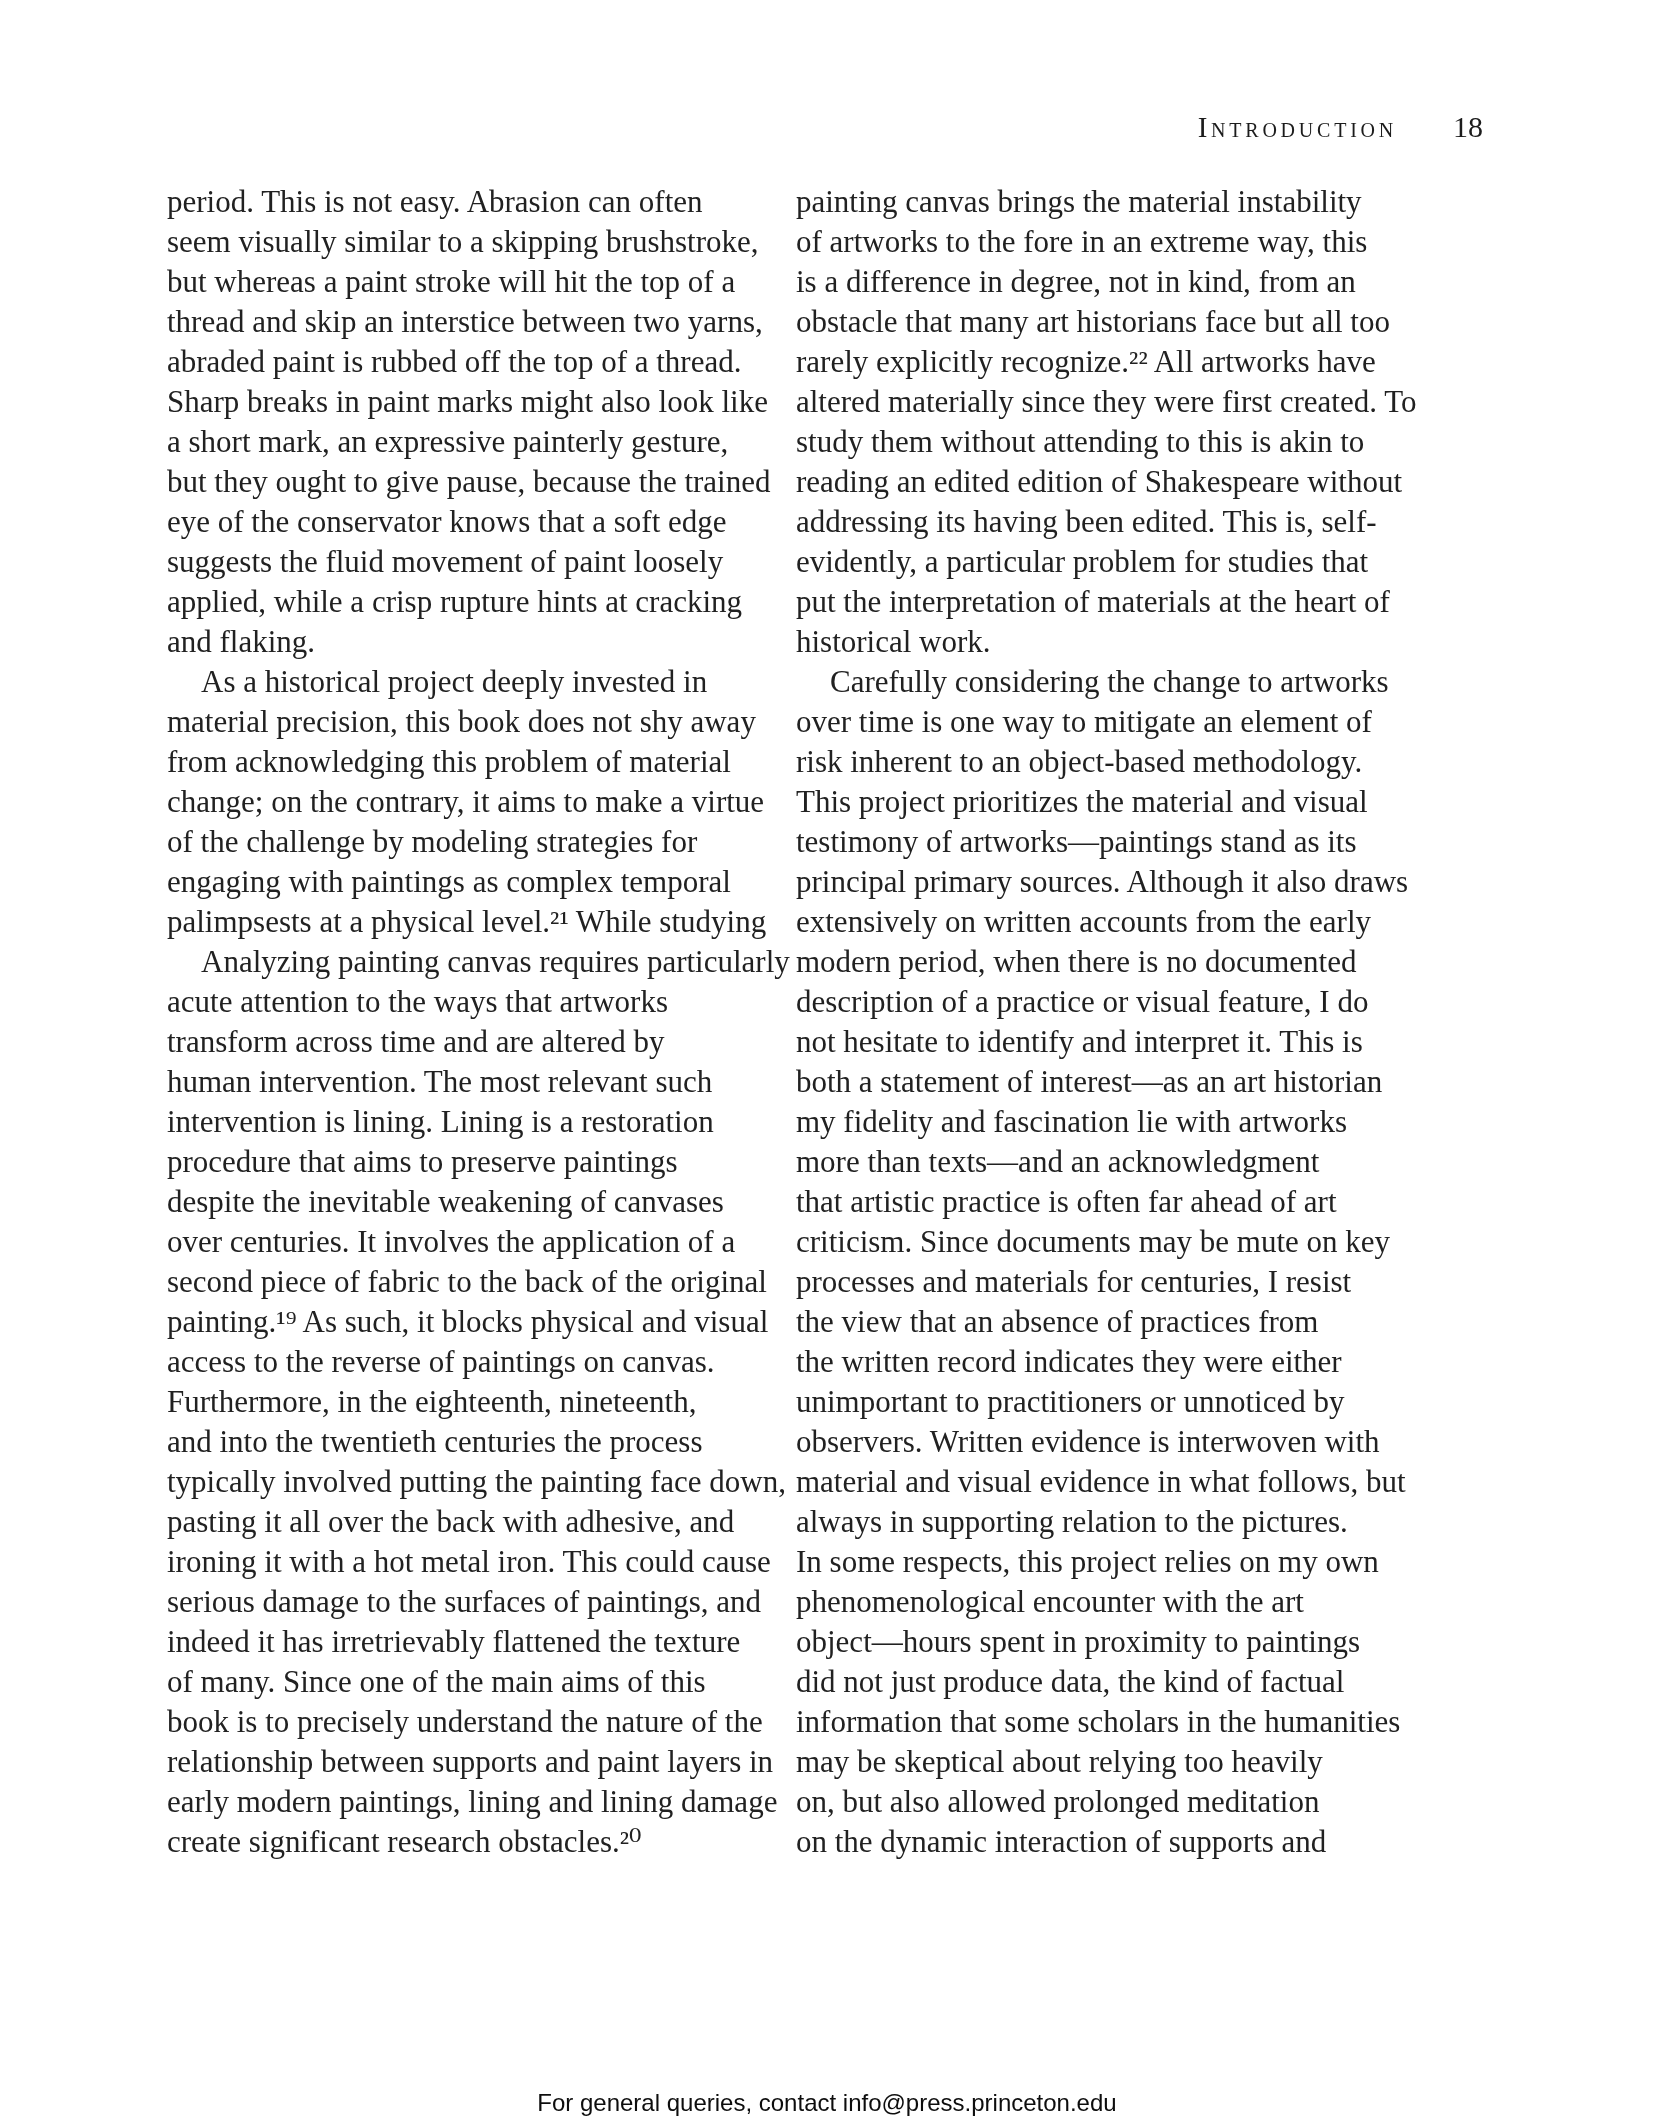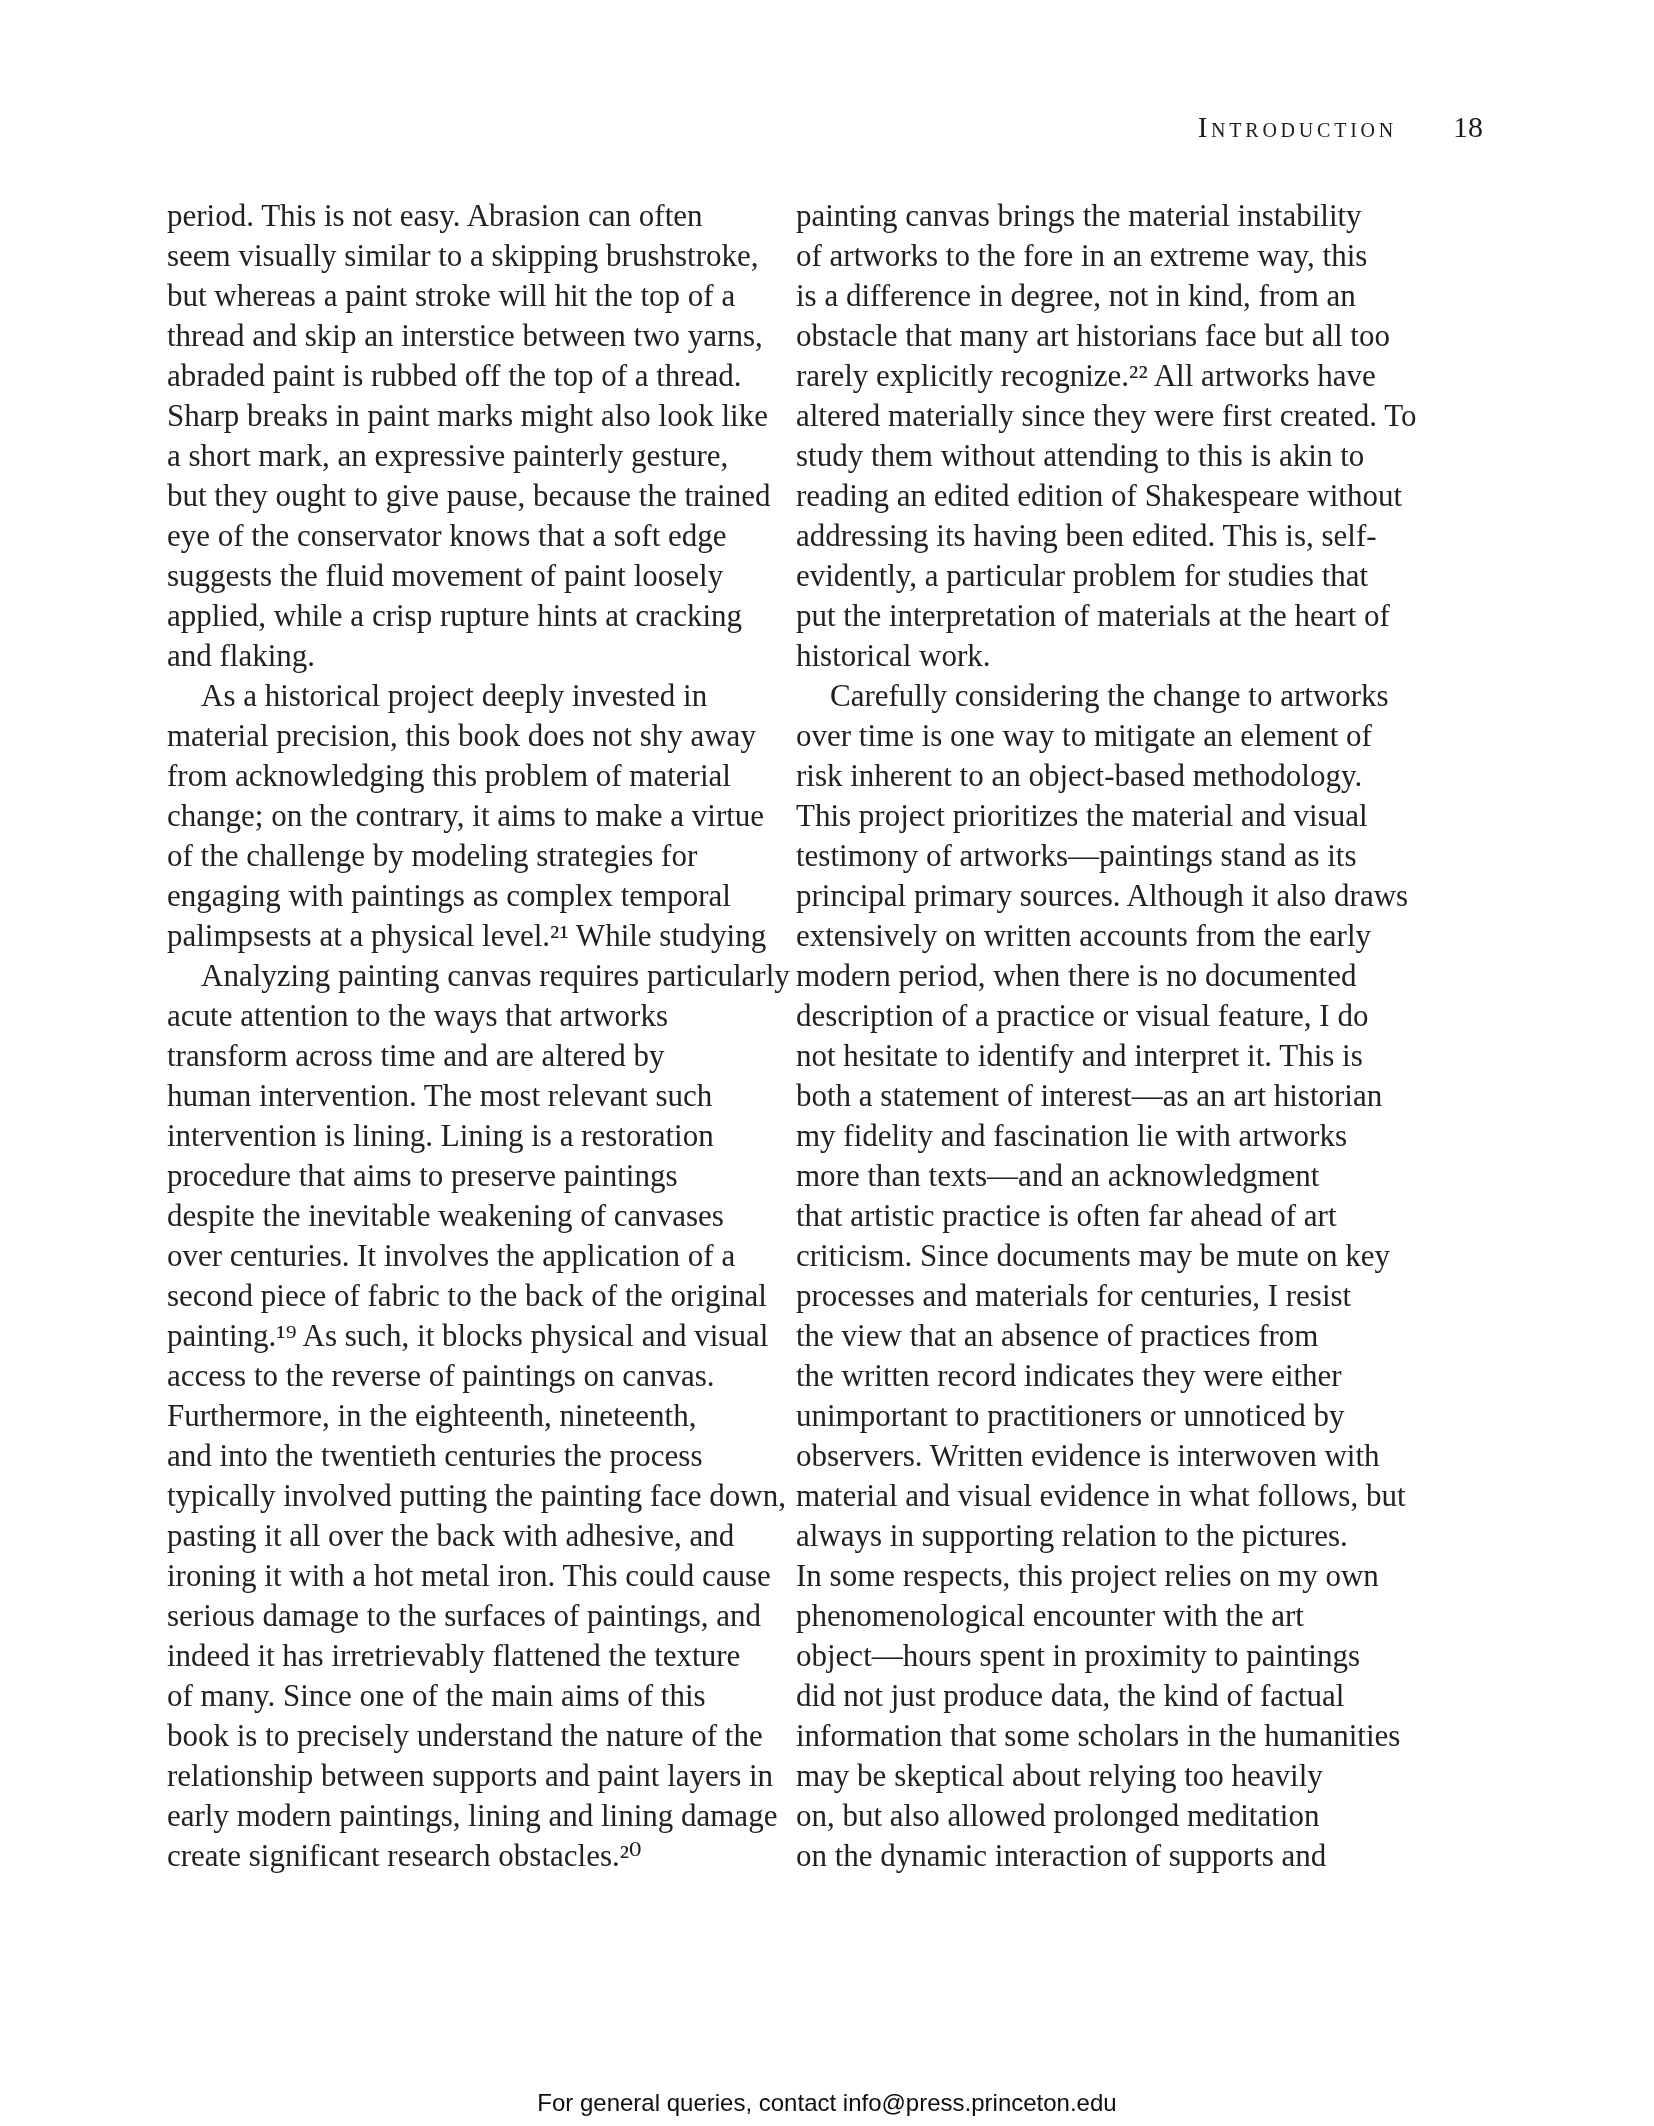--- a/index.html
+++ b/index.html
@@ -46,21 +46,20 @@
     font-size: 30px;
     color: #1c1c1c;
   }
   .col {
     position: absolute;
     top: 182px;
     width: 700px;
     font-size: 31px;
     line-height: 40px;
     color: #212121;
-    margin-top: 14px;
   }
   .col-left  { left: 167px; }
   .col-right { left: 796px; }
   .para {
     margin: 0;
     white-space: pre-line; 
   }
   .para.indent { text-indent: 34px; }
   .footer {
     position: absolute;

